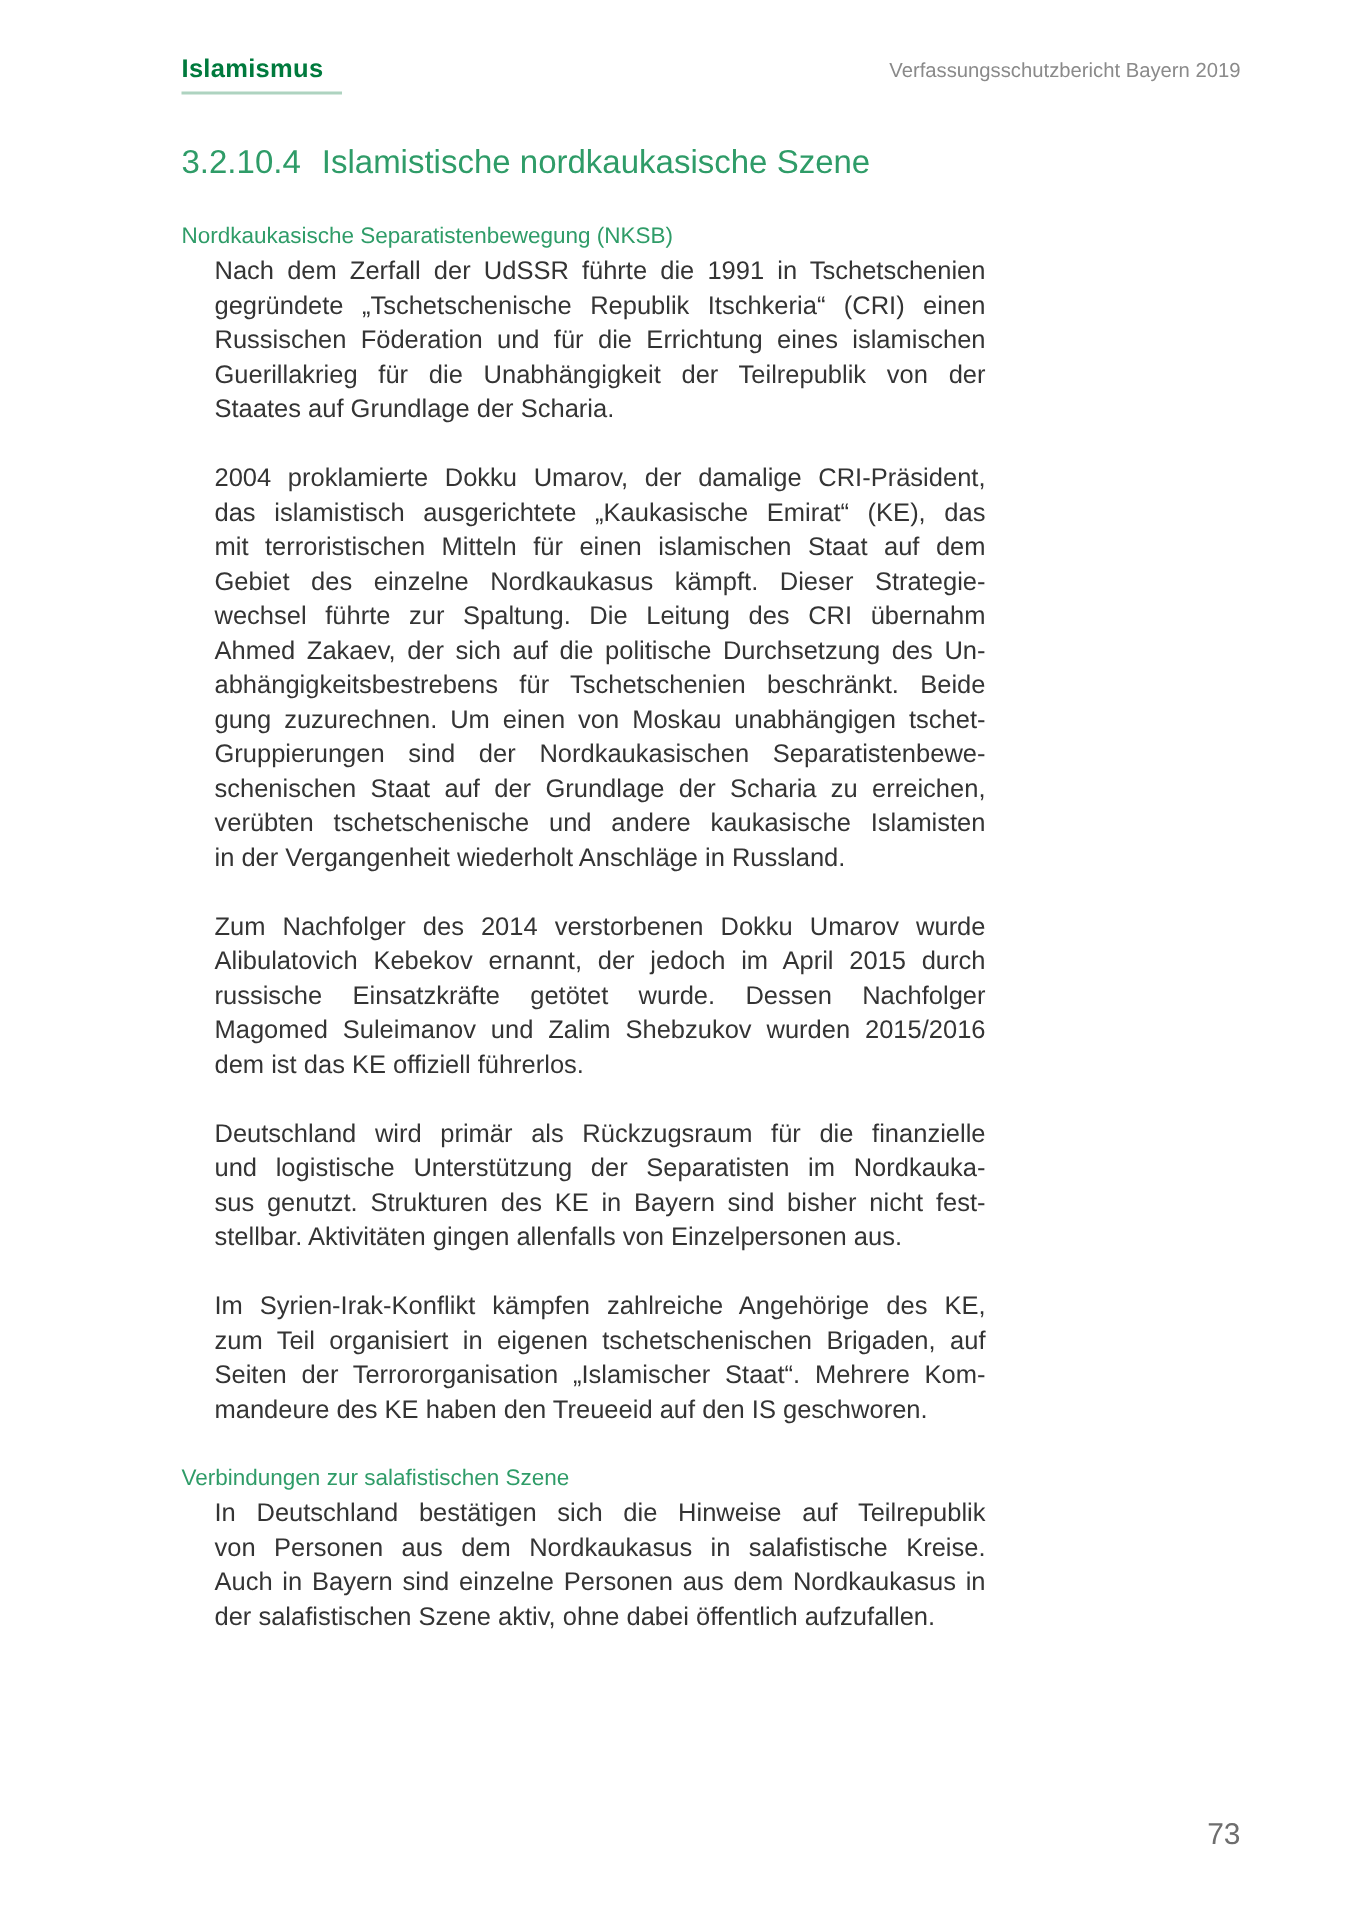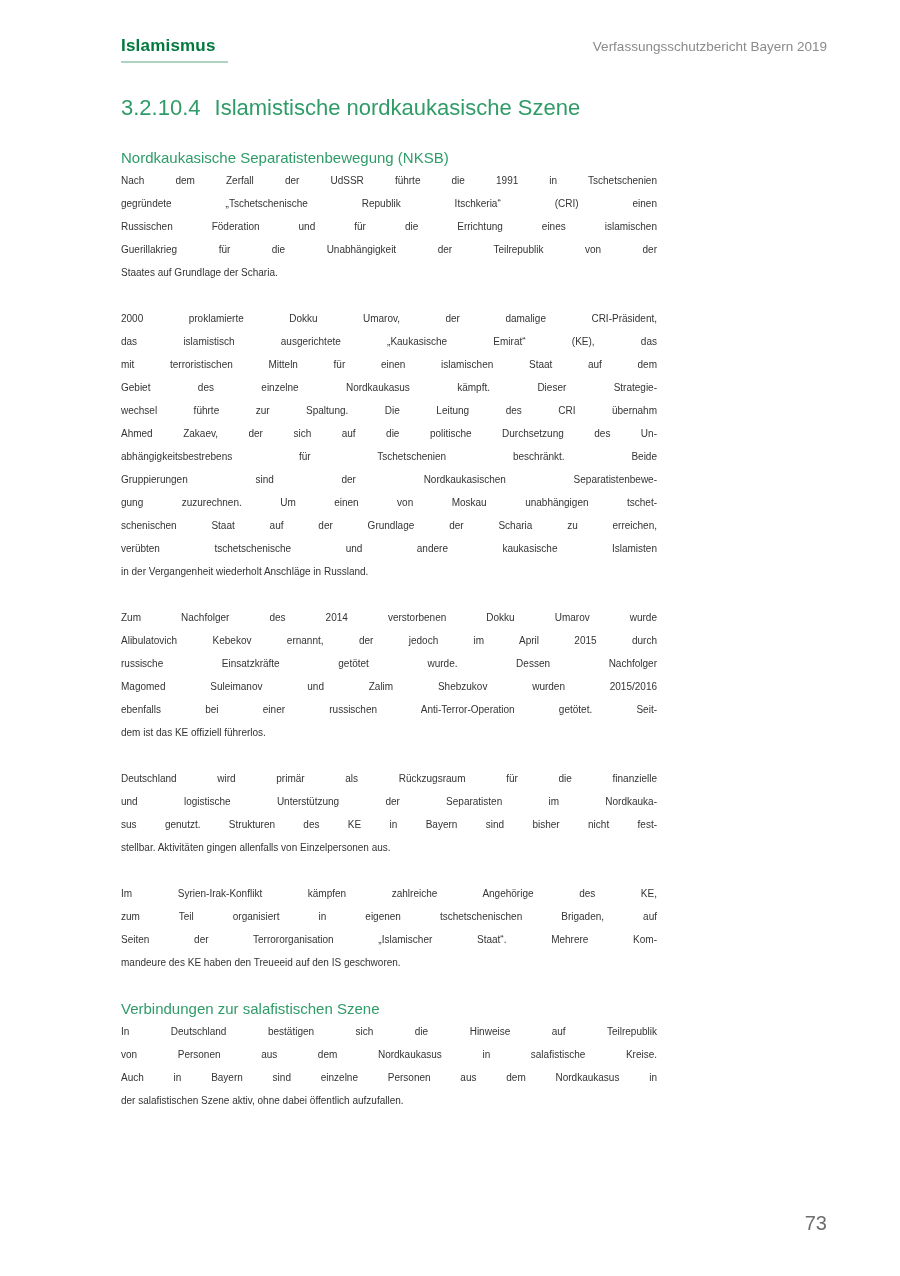--- a/index.html
+++ b/index.html
@@ -67,23 +67,24 @@
     white-space: nowrap;
   }
   .section-number { margin-right: 14px; }
   .subheading {
     font-size: 15px;
     color: var(--green-mid);
     line-height: 23px;
   }
   .para {
     margin-bottom: 23px;
-    font-size: 10px;
+    font-size: 17px;
     color: var(--body-text);
     line-height: 23px;
+    margin-left: 22px;
   }
   .para:last-child { margin-bottom: 0; }
   .line { text-align: justify; }
   .line.just { text-align-last: justify; -moz-text-align-last: justify; }
   .page-number {
     position: absolute;
     right: 73px;
     top: 1212px;
     font-size: 20px;
     color: var(--gray-pagenum);
@@ -107,39 +108,38 @@
     <div id="blocks">
         <div class="subheading">Nordkaukasische Separatistenbewegung (NKSB)</div>
         <div class="para">
           <div class="line just">Nach dem Zerfall der UdSSR führte die 1991 in Tschetschenien</div>
           <div class="line just">gegründete „Tschetschenische Republik Itschkeria“ (CRI) einen</div>
           <div class="line just">Russischen Föderation und für die Errichtung eines islamischen</div>
           <div class="line just">Guerillakrieg für die Unabhängigkeit der Teilrepublik von der</div>
           <div class="line">Staates auf Grundlage der Scharia.</div>
         </div>
         <div class="para">
-          <div class="line just">2000 proklamierte Dokku Umarov, der damalige CRI-Präsident,</div>
+          <div class="line just">2004 proklamierte Dokku Umarov, der damalige CRI-Präsident,</div>
           <div class="line just">das islamistisch ausgerichtete „Kaukasische Emirat“ (KE), das</div>
           <div class="line just">mit terroristischen Mitteln für einen islamischen Staat auf dem</div>
           <div class="line just">Gebiet des einzelne Nordkaukasus kämpft. Dieser Strategie-</div>
           <div class="line just">wechsel führte zur Spaltung. Die Leitung des CRI übernahm</div>
           <div class="line just">Ahmed Zakaev, der sich auf die politische Durchsetzung des Un-</div>
           <div class="line just">abhängigkeitsbestrebens für Tschetschenien beschränkt. Beide</div>
+          <div class="line just">gung zuzurechnen. Um einen von Moskau unabhängigen tschet-</div>
           <div class="line just">Gruppierungen sind der Nordkaukasischen Separatistenbewe-</div>
-          <div class="line just">gung zuzurechnen. Um einen von Moskau unabhängigen tschet-</div>
           <div class="line just">schenischen Staat auf der Grundlage der Scharia zu erreichen,</div>
           <div class="line just">verübten tschetschenische und andere kaukasische Islamisten</div>
           <div class="line">in der Vergangenheit wiederholt Anschläge in Russland.</div>
         </div>
         <div class="para">
           <div class="line just">Zum Nachfolger des 2014 verstorbenen Dokku Umarov wurde</div>
           <div class="line just">Alibulatovich Kebekov ernannt, der jedoch im April 2015 durch</div>
           <div class="line just">russische Einsatzkräfte getötet wurde. Dessen Nachfolger</div>
           <div class="line just">Magomed Suleimanov und Zalim Shebzukov wurden 2015/2016</div>
-          <div class="line just">ebenfalls bei einer russischen Anti-Terror-Operation getötet. Seit-</div>
           <div class="line">dem ist das KE offiziell führerlos.</div>
         </div>
         <div class="para">
           <div class="line just">Deutschland wird primär als Rückzugsraum für die finanzielle</div>
           <div class="line just">und logistische Unterstützung der Separatisten im Nordkauka-</div>
           <div class="line just">sus genutzt. Strukturen des KE in Bayern sind bisher nicht fest-</div>
           <div class="line">stellbar. Aktivitäten gingen allenfalls von Einzelpersonen aus.</div>
         </div>
         <div class="para">
           <div class="line just">Im Syrien-Irak-Konflikt kämpfen zahlreiche Angehörige des KE,</div>

